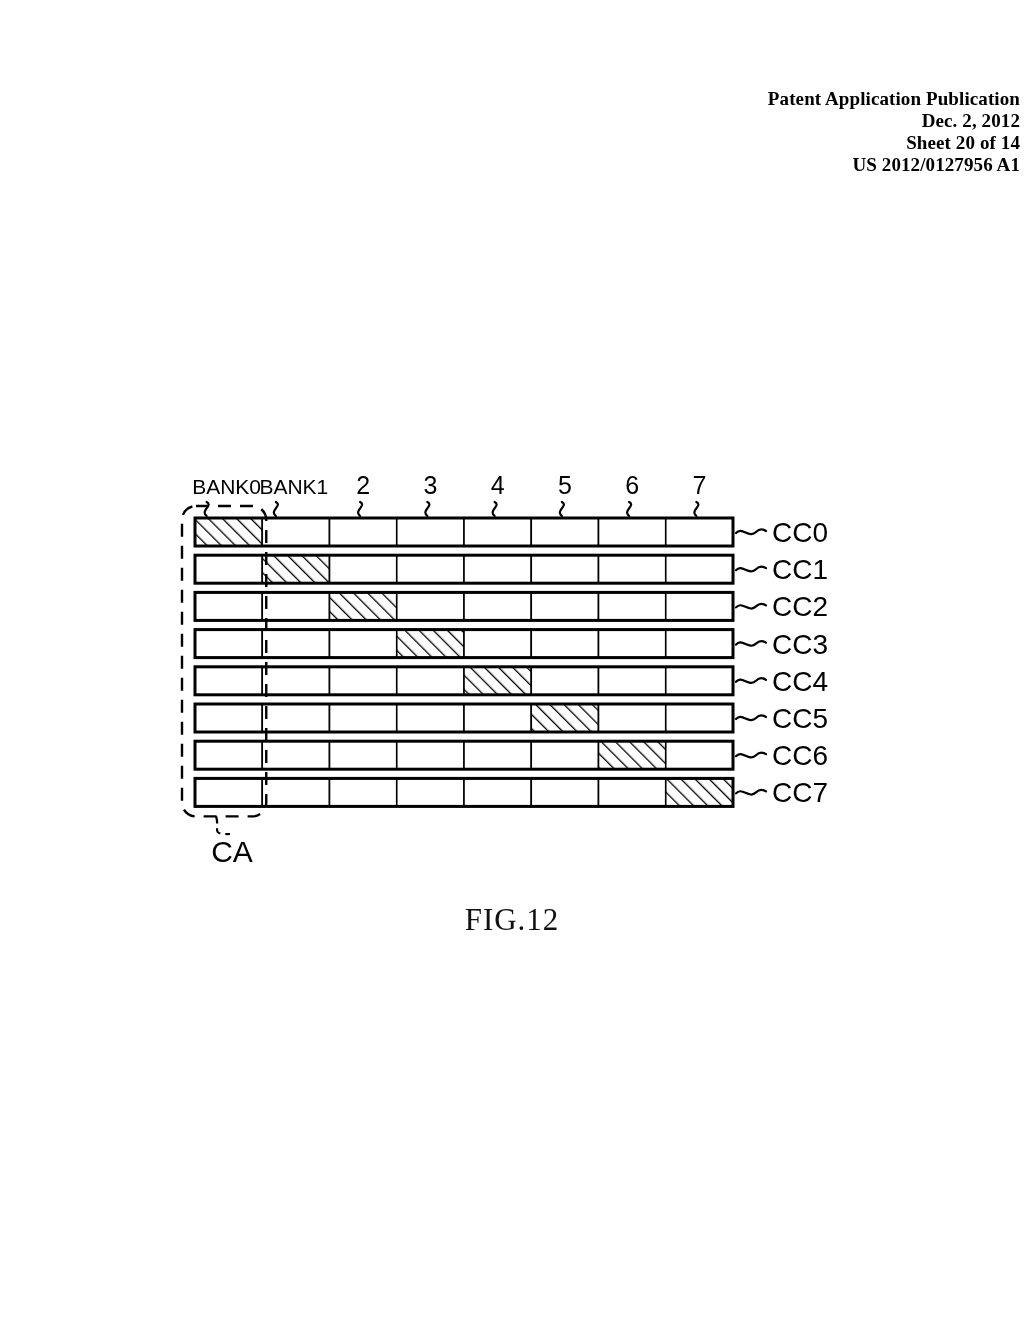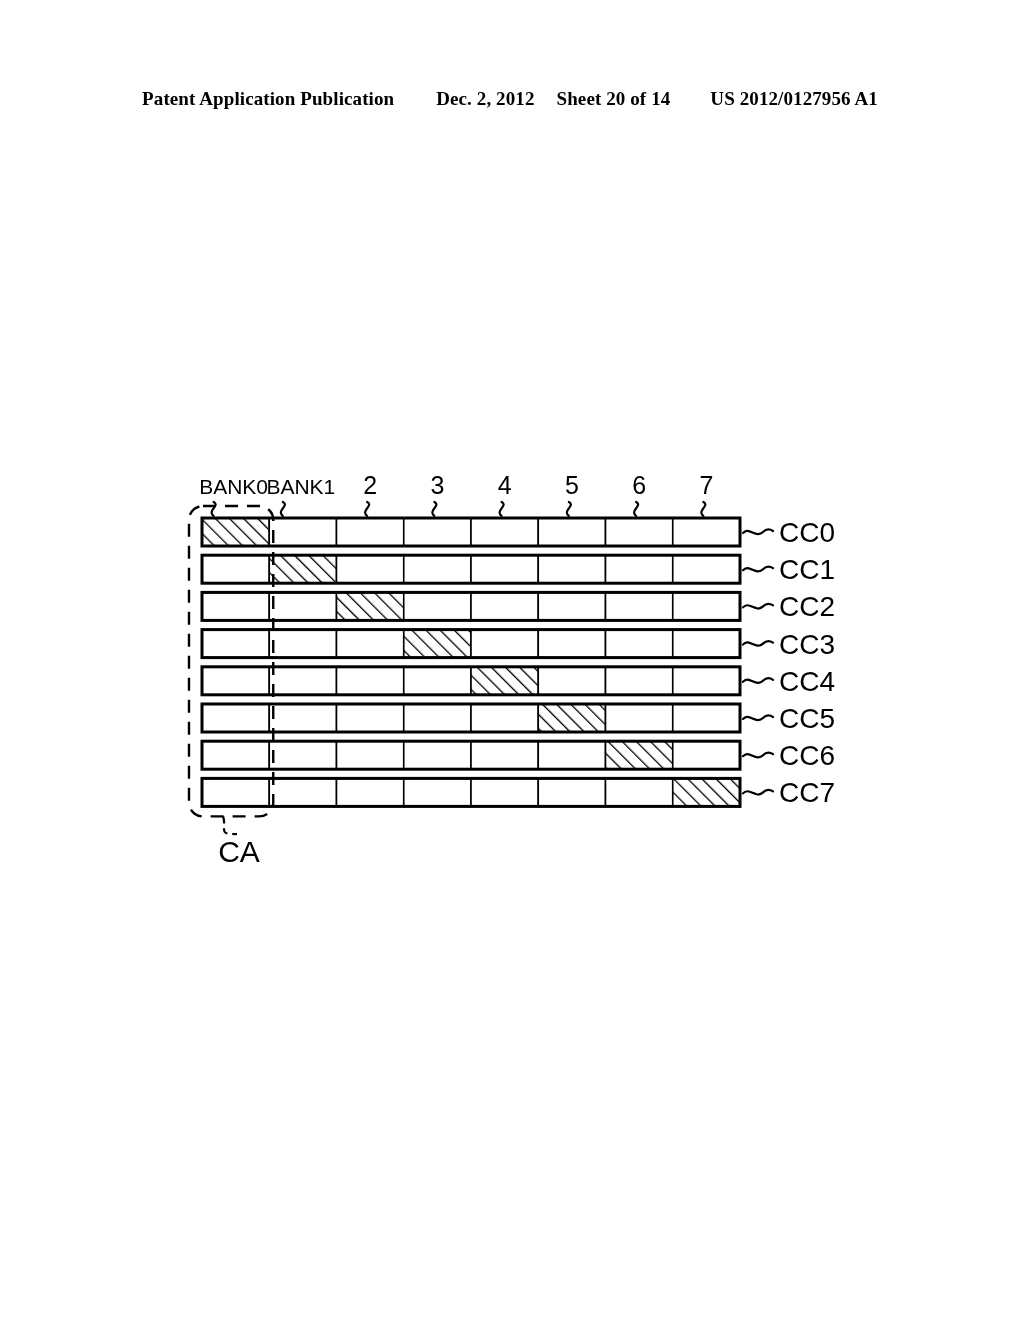--- a/index.html
+++ b/index.html
@@ -17,36 +17,37 @@
   }
 
   
   .patent-header {
     position: absolute;
     left: 0;
     top: 88px;
     width: 1020px;
     display: flex;
     justify-content: center;
-    align-items: center;
+    align-items: flex-end;
     font-family: "Liberation Serif", serif;
     font-weight: bold;
     font-size: 19px;
     letter-spacing: 0.1px;
     white-space: nowrap;
+    flex-direction: column;
   }
   .patent-header .seg { display: inline-block; }
   .gap-lg { display: inline-block; width: 40px; }
   .gap-md { display: inline-block; width: 22px; }
   .gap-xl { display: inline-block; width: 42px; }
 
   
   .figure {
     position: absolute;
-    left: 7px;
+    left: 0;
     top: 0;
     width: 909px;
     height: 1320px;
   }
 
   
   .fig-svg {
     position: absolute;
     left: 0;
     top: 0;
@@ -216,13 +217,14 @@
         <text x="772" y="616.4" text-anchor="start" font-family="&quot;Liberation Sans&quot;, sans-serif" font-size="28" fill="#000000">CC2</text>
         <text x="772" y="653.6" text-anchor="start" font-family="&quot;Liberation Sans&quot;, sans-serif" font-size="28" fill="#000000">CC3</text>
         <text x="772" y="690.8" text-anchor="start" font-family="&quot;Liberation Sans&quot;, sans-serif" font-size="28" fill="#000000">CC4</text>
         <text x="772" y="728" text-anchor="start" font-family="&quot;Liberation Sans&quot;, sans-serif" font-size="28" fill="#000000">CC5</text>
         <text x="772" y="765.2" text-anchor="start" font-family="&quot;Liberation Sans&quot;, sans-serif" font-size="28" fill="#000000">CC6</text>
         <text x="772" y="802.4000000000001" text-anchor="start" font-family="&quot;Liberation Sans&quot;, sans-serif" font-size="28" fill="#000000">CC7</text>
         <text x="232" y="862" text-anchor="middle" font-family="&quot;Liberation Sans&quot;, sans-serif" font-size="30" fill="#000000">CA</text>
       </g>
   </svg>
 
+  <div class="fig-caption">FIG.12</div>
 </div>
 
 </body></html>

